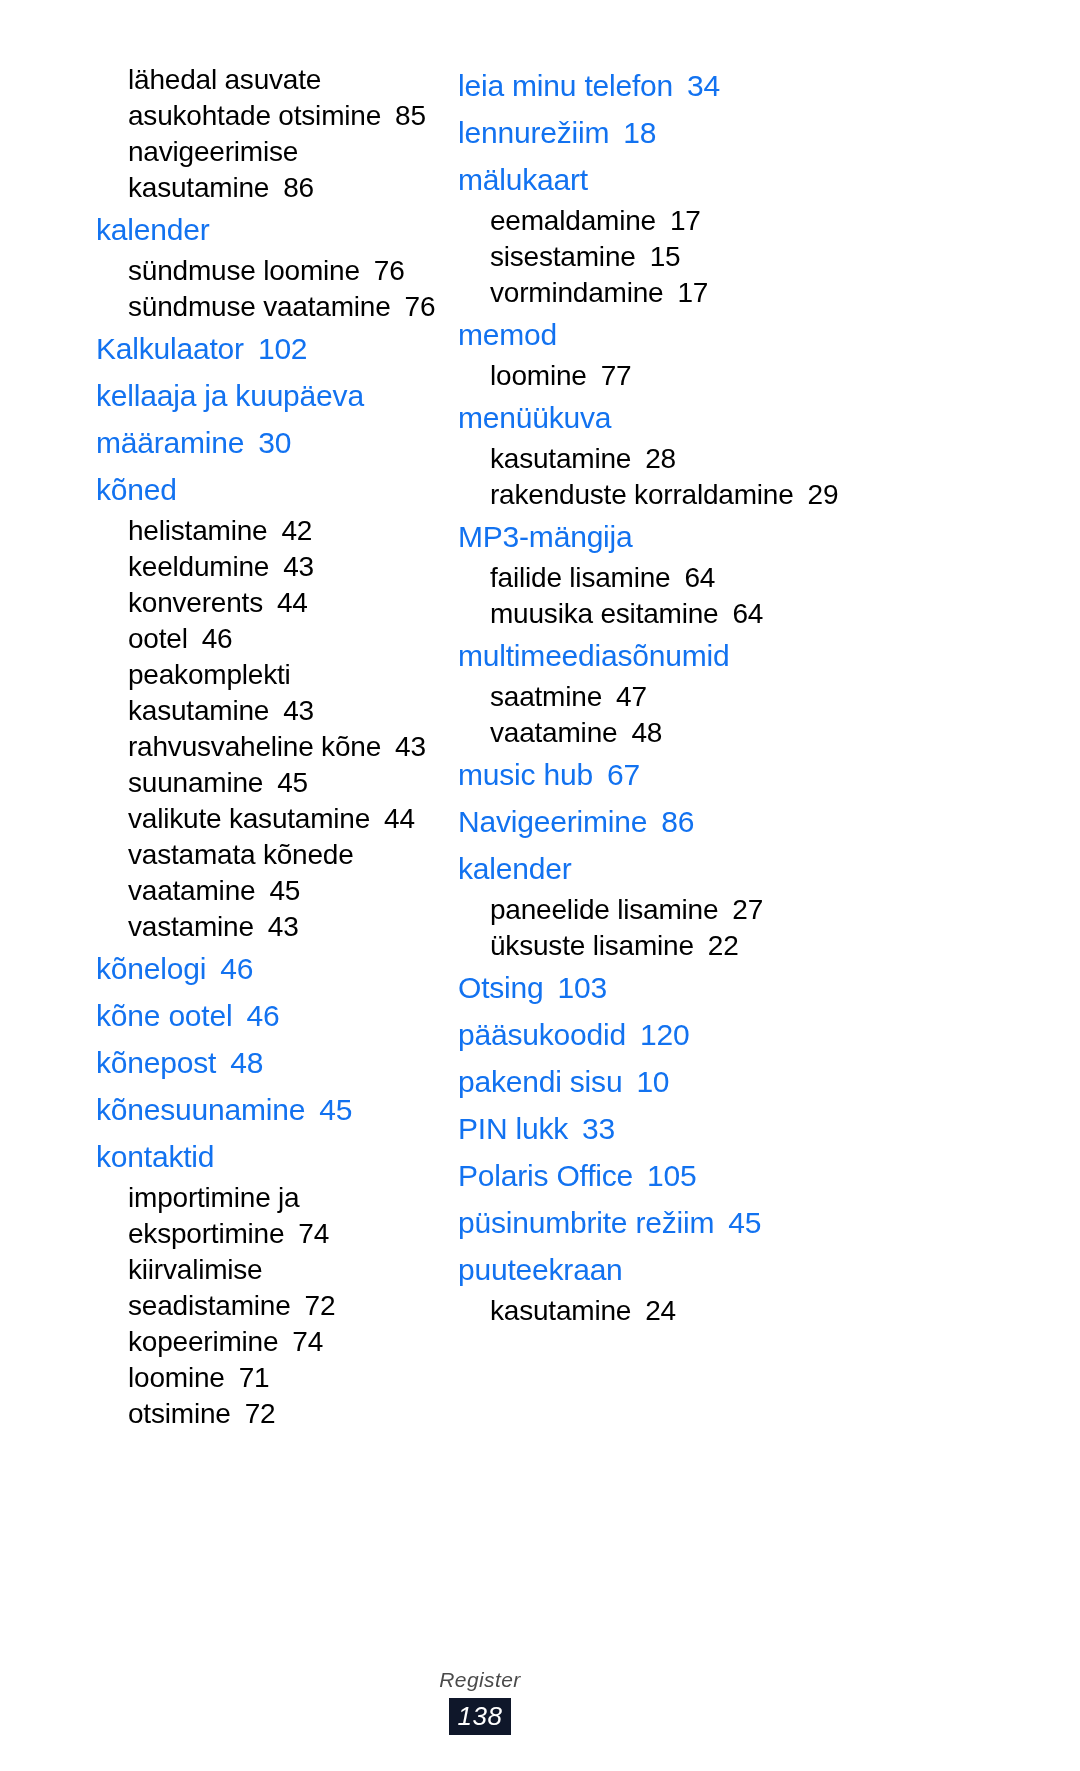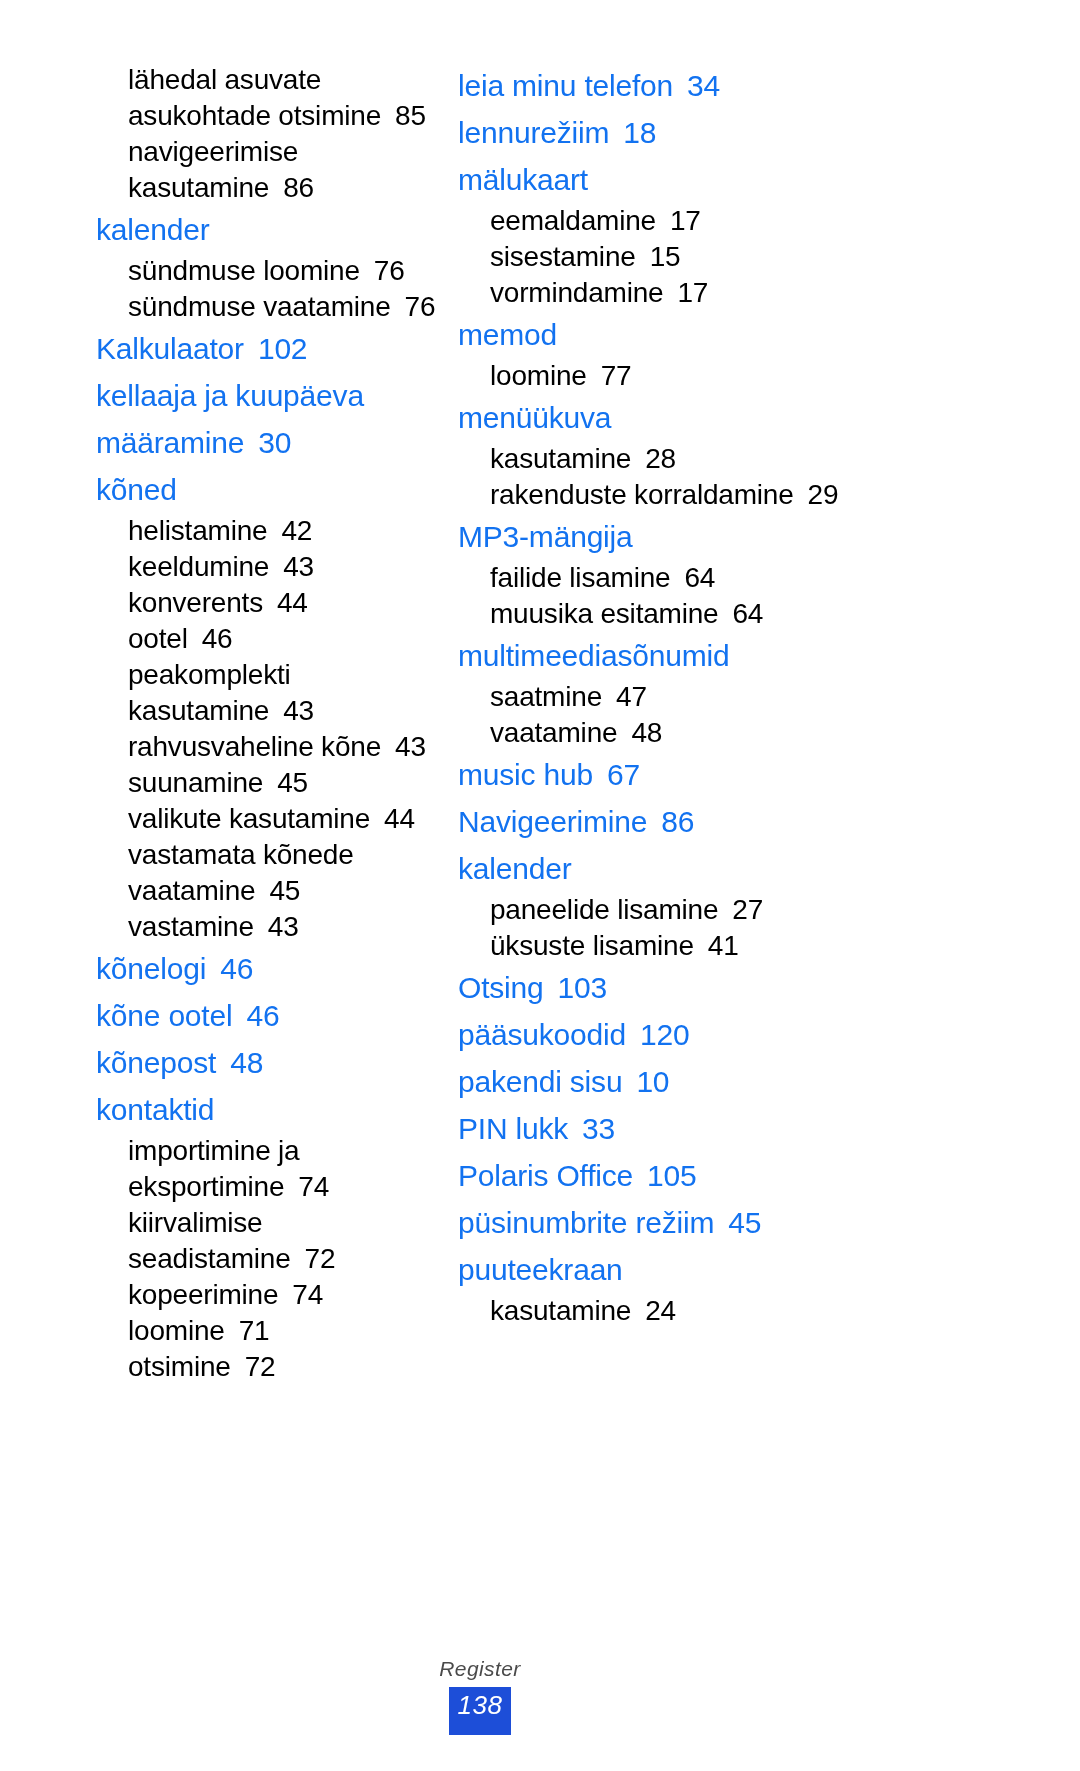--- a/index.html
+++ b/index.html
@@ -99,26 +99,26 @@
     font-family: "Liberation Sans", "DejaVu Sans", sans-serif;
     font-style: italic;
     font-size: 21px;
     color: #4a4a4a;
     letter-spacing: 0.4px;
     display: block;
     margin-bottom: 6px;
   }
   .footer-pageno {
     display: inline-block;
-    background: #1d4ed8;
+    background: #0f172a;
     color: #ffffff;
     font-style: italic;
     font-size: 26px;
     line-height: 30px;
-    padding: 3px 9px 15px 9px;
+    padding: 3px 9px 4px 9px;
     letter-spacing: 0.5px;
   }
 </style>
 </head>
 <body>
 
 <div class="page">
 
   <div class="columns">
 
@@ -137,20 +137,21 @@
         <div class="entry entry-sub"><span class="label">ootel</span><span class="pg">46</span></div>
         <div class="entry entry-sub"><span class="label">peakomplekti kasutamine</span><span class="pg">43</span></div>
         <div class="entry entry-sub"><span class="label">rahvusvaheline kõne</span><span class="pg">43</span></div>
         <div class="entry entry-sub"><span class="label">suunamine</span><span class="pg">45</span></div>
         <div class="entry entry-sub"><span class="label">valikute kasutamine</span><span class="pg">44</span></div>
         <div class="entry entry-sub"><span class="label">vastamata kõnede vaatamine</span><span class="pg">45</span></div>
         <div class="entry entry-sub"><span class="label">vastamine</span><span class="pg">43</span></div>
         <div class="entry entry-main"><span class="label">kõnelogi</span><span class="pg">46</span></div>
         <div class="entry entry-main"><span class="label">kõne ootel</span><span class="pg">46</span></div>
         <div class="entry entry-main"><span class="label">kõnepost</span><span class="pg">48</span></div>
+        <div class="entry entry-main"><span class="label">kõnesuunamine</span><span class="pg">45</span></div>
         <div class="entry entry-main"><span class="label">kontaktid</span></div>
         <div class="entry entry-sub"><span class="label">importimine ja eksportimine</span><span class="pg">74</span></div>
         <div class="entry entry-sub"><span class="label">kiirvalimise seadistamine</span><span class="pg">72</span></div>
         <div class="entry entry-sub"><span class="label">kopeerimine</span><span class="pg">74</span></div>
         <div class="entry entry-sub"><span class="label">loomine</span><span class="pg">71</span></div>
         <div class="entry entry-sub"><span class="label">otsimine</span><span class="pg">72</span></div>
       </div>
 
     <div class="col col-right" id="col-right">
         <div class="entry entry-main"><span class="label">leia minu telefon</span><span class="pg">34</span></div>
@@ -167,21 +168,21 @@
         <div class="entry entry-main"><span class="label">MP3-mängija</span></div>
         <div class="entry entry-sub"><span class="label">failide lisamine</span><span class="pg">64</span></div>
         <div class="entry entry-sub"><span class="label">muusika esitamine</span><span class="pg">64</span></div>
         <div class="entry entry-main"><span class="label">multimeediasõnumid</span></div>
         <div class="entry entry-sub"><span class="label">saatmine</span><span class="pg">47</span></div>
         <div class="entry entry-sub"><span class="label">vaatamine</span><span class="pg">48</span></div>
         <div class="entry entry-main"><span class="label">music hub</span><span class="pg">67</span></div>
         <div class="entry entry-main"><span class="label">Navigeerimine</span><span class="pg">86</span></div>
         <div class="entry entry-main"><span class="label">kalender</span></div>
         <div class="entry entry-sub"><span class="label">paneelide lisamine</span><span class="pg">27</span></div>
-        <div class="entry entry-sub"><span class="label">üksuste lisamine</span><span class="pg">41</span></div>
+        <div class="entry entry-sub"><span class="label">üksuste lisamine</span><span class="pg">22</span></div>
         <div class="entry entry-main"><span class="label">Otsing</span><span class="pg">103</span></div>
         <div class="entry entry-main"><span class="label">pääsukoodid</span><span class="pg">120</span></div>
         <div class="entry entry-main"><span class="label">pakendi sisu</span><span class="pg">10</span></div>
         <div class="entry entry-main"><span class="label">PIN lukk</span><span class="pg">33</span></div>
         <div class="entry entry-main"><span class="label">Polaris Office</span><span class="pg">105</span></div>
         <div class="entry entry-main"><span class="label">püsinumbrite režiim</span><span class="pg">45</span></div>
         <div class="entry entry-main"><span class="label">puuteekraan</span></div>
         <div class="entry entry-sub"><span class="label">kasutamine</span><span class="pg">24</span></div>
       </div>
 

